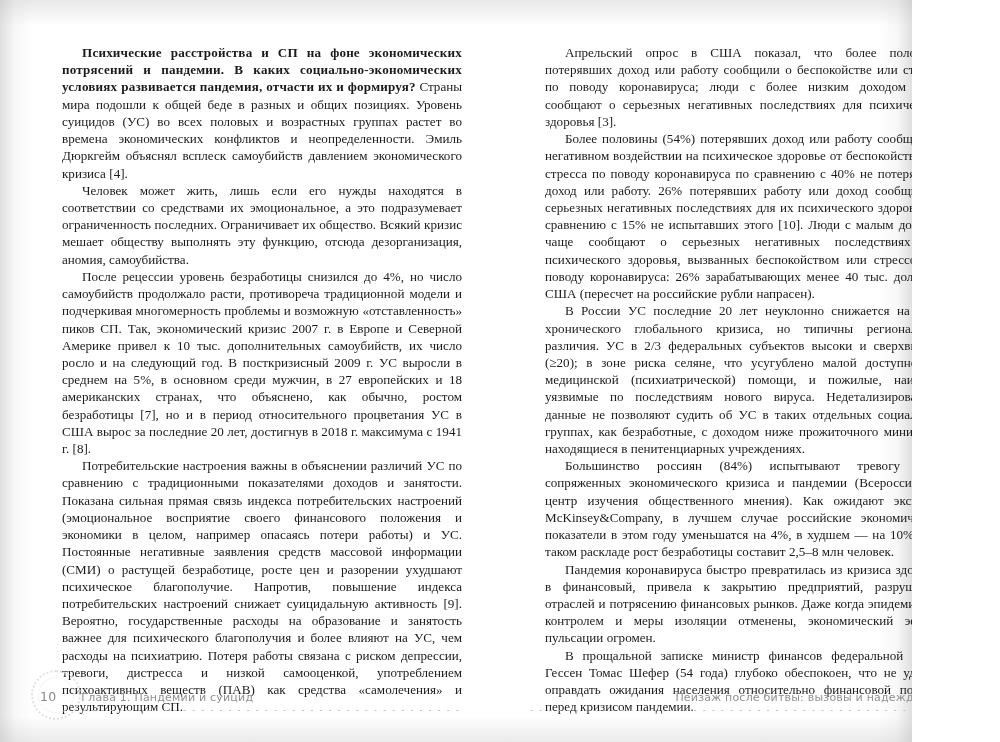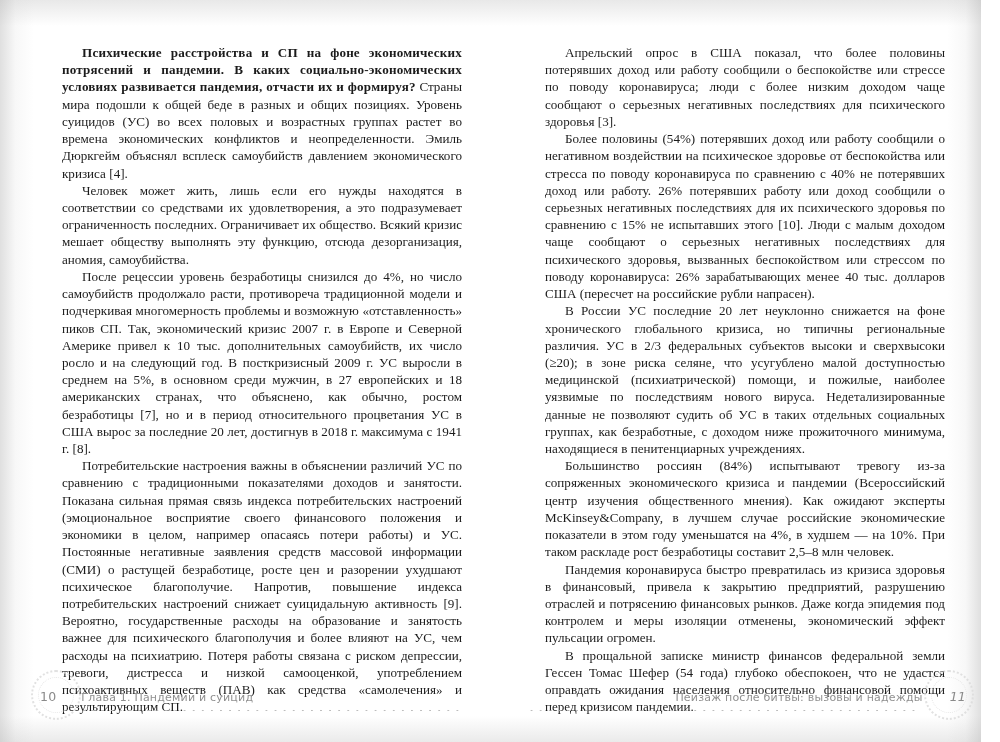--- a/index.html
+++ b/index.html
@@ -2,21 +2,21 @@
 <html><head>
 <meta charset="utf-8">
 <style>
   html, body {
     margin: 0;
     padding: 0;
     background: #ffffff;
   }
   #page {
     position: relative;
-    width: 981px;
+    width: 912px;
     height: 742px;
     background: #ffffff;
     overflow: hidden;
     font-family: "Liberation Serif", "DejaVu Serif", serif;
     color: #1b1b1b;
   }
   
   .edge-shade-left {
     position: absolute;
     left: 0; top: 0;
@@ -148,21 +148,21 @@
 
 <div id="page">
 
   <div class="edge-shade-top"></div>
   <div class="edge-shade-left"></div>
   <div class="edge-shade-right"></div>
   <div class="edge-shade-bottom"></div>
 
   <div class="column left">
     <p class="lead"><b>Психические расстройства и СП на фоне экономических потрясений и пандемии. В каких социально-экономических условиях развивается пандемия, отчасти их и формируя?</b><span> Страны мира подошли к общей беде в разных и общих позициях. Уровень суицидов (УС) во всех половых и возрастных группах растет во времена экономических конфликтов и неопределенности. Эмиль Дюркгейм объяснял всплеск самоубийств давлением экономического кризиса [4].</span></p>
-    <p><span>Человек может жить, лишь если его нужды находятся в соответствии со средствами их удовлетворения, а это подразумевает ограниченность последних. Ограничивает их общество. Всякий кризис мешает обществу выполнять эту функцию, отсюда дезорганизация, аномия, самоубийства.</span></p>
+    <p><span>Человек может жить, лишь если его нужды находятся в соответствии со средствами их эмоциональное, а это подразумевает ограниченность последних. Ограничивает их общество. Всякий кризис мешает обществу выполнять эту функцию, отсюда дезорганизация, аномия, самоубийства.</span></p>
     <p><span>После рецессии уровень безработицы снизился до 4%, но число самоубийств продолжало расти, противореча традиционной модели и подчеркивая многомерность проблемы и возможную «отставленность» пиков СП. Так, экономический кризис 2007 г. в Европе и Северной Америке привел к 10 тыс. дополнительных самоубийств, их число росло и на следующий год. В посткризисный 2009 г. УС выросли в среднем на 5%, в основном среди мужчин, в 27 европейских и 18 американских странах, что объяснено, как обычно, ростом безработицы [7], но и в период относительного процветания УС в США вырос за последние 20 лет, достигнув в 2018 г. максимума с 1941 г. [8].</span></p>
     <p><span>Потребительские настроения важны в объяснении различий УС по сравнению с традиционными показателями доходов и занятости. Показана сильная прямая связь индекса потребительских настроений (эмоциональное восприятие своего финансового положения и экономики в целом, например опасаясь потери работы) и УС. Постоянные негативные заявления средств массовой информации (СМИ) о растущей безработице, росте цен и разорении ухудшают психическое благополучие. Напротив, повышение индекса потребительских настроений снижает суицидальную активность [9]. Вероятно, государственные расходы на образование и занятость важнее для психического благополучия и более влияют на УС, чем расходы на психиатрию. Потеря работы связана с риском депрессии, тревоги, дистресса и низкой самооценкой, употреблением психоактивных веществ (ПАВ) как средства «самолечения» и результирующим СП.</span></p>
   </div>
 
   <div class="column right">
     <p><span>Апрельский опрос в США показал, что более половины потерявших доход или работу сообщили о беспокойстве или стрессе по поводу коронавируса; люди с более низким доходом чаще сообщают о серьезных негативных последствиях для психического здоровья [3].</span></p>
     <p><span>Более половины (54%) потерявших доход или работу сообщили о негативном воздействии на психическое здоровье от беспокойства или стресса по поводу коронавируса по сравнению с 40% не потерявших доход или работу. 26% потерявших работу или доход сообщили о серьезных негативных последствиях для их психического здоровья по сравнению с 15% не испытавших этого [10]. Люди с малым доходом чаще сообщают о серьезных негативных последствиях для психического здоровья, вызванных беспокойством или стрессом по поводу коронавируса: 26% зарабатывающих менее 40 тыс. долларов США (пересчет на российские рубли напрасен).</span></p>
     <p><span>В России УС последние 20 лет неуклонно снижается на фоне хронического глобального кризиса, но типичны региональные различия. УС в 2/3 федеральных субъектов высоки и сверхвысоки (≥20); в зоне риска селяне, что усугублено малой доступностью медицинской (психиатрической) помощи, и пожилые, наиболее уязвимые по последствиям нового вируса. Недетализированные данные не позволяют судить об УС в таких отдельных социальных группах, как безработные, с доходом ниже прожиточного минимума, находящиеся в пенитенциарных учреждениях.</span></p>
     <p><span>Большинство россиян (84%) испытывают тревогу из-за сопряженных экономического кризиса и пандемии (Всероссийский центр изучения общественного мнения). Как ожидают эксперты McKinsey&amp;Company, в лучшем случае российские экономические показатели в этом году уменьшатся на 4%, в худшем — на 10%. При таком раскладе рост безработицы составит 2,5–8 млн человек.</span></p>
     <p><span>Пандемия коронавируса быстро превратилась из кризиса здоровья в финансовый, привела к закрытию предприятий, разрушению отраслей и потрясению финансовых рынков. Даже когда эпидемия под контролем и меры изоляции отменены, экономический эффект пульсации огромен.</span></p>

